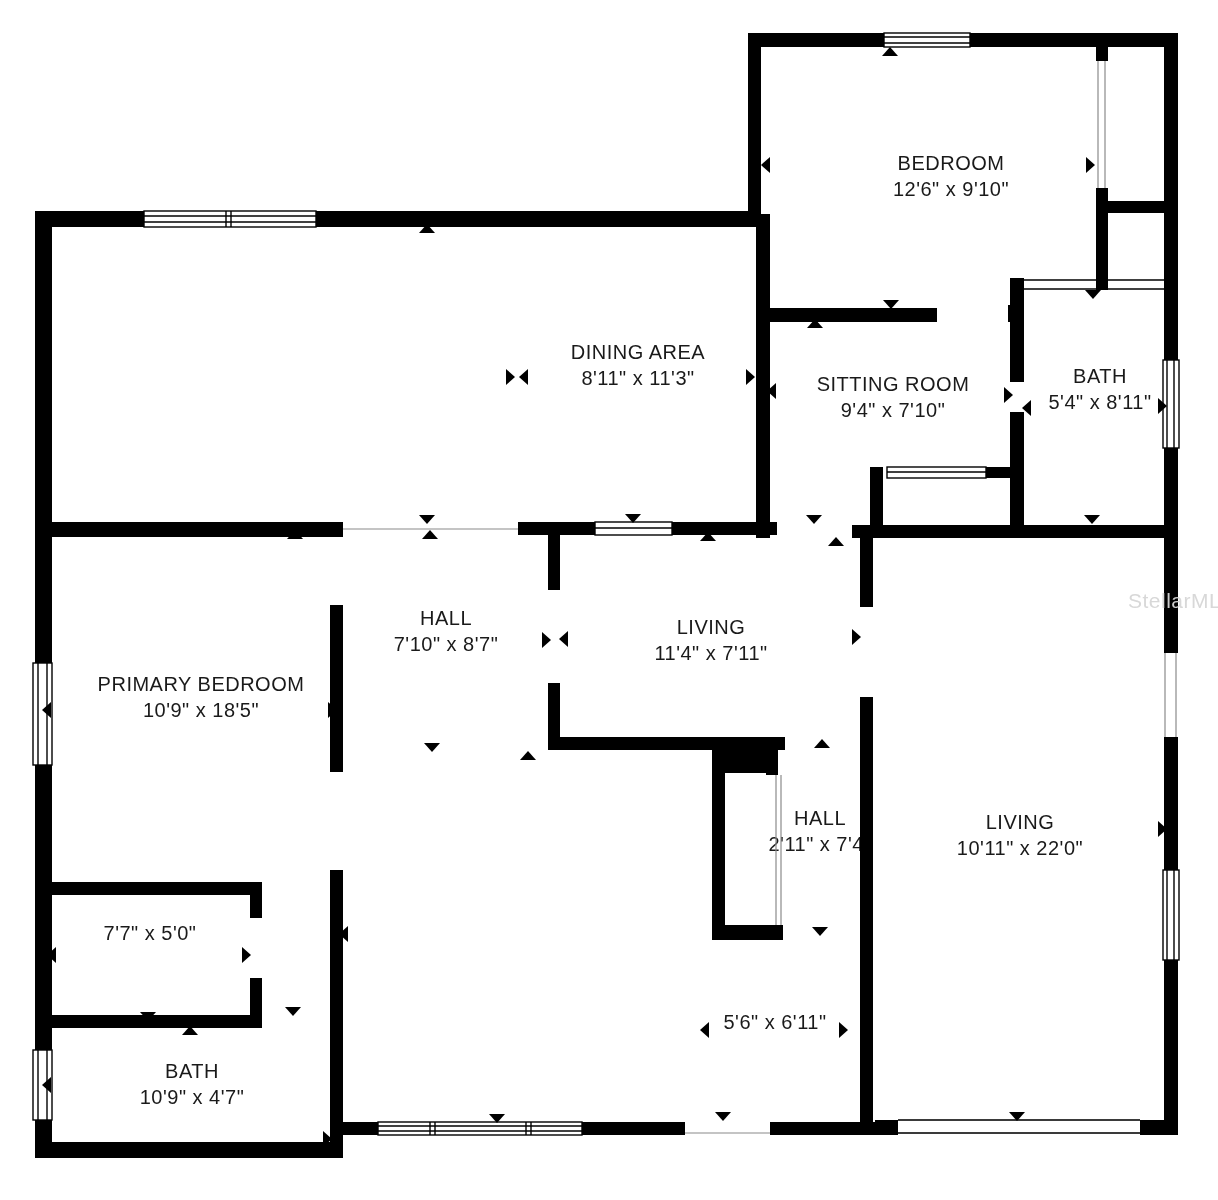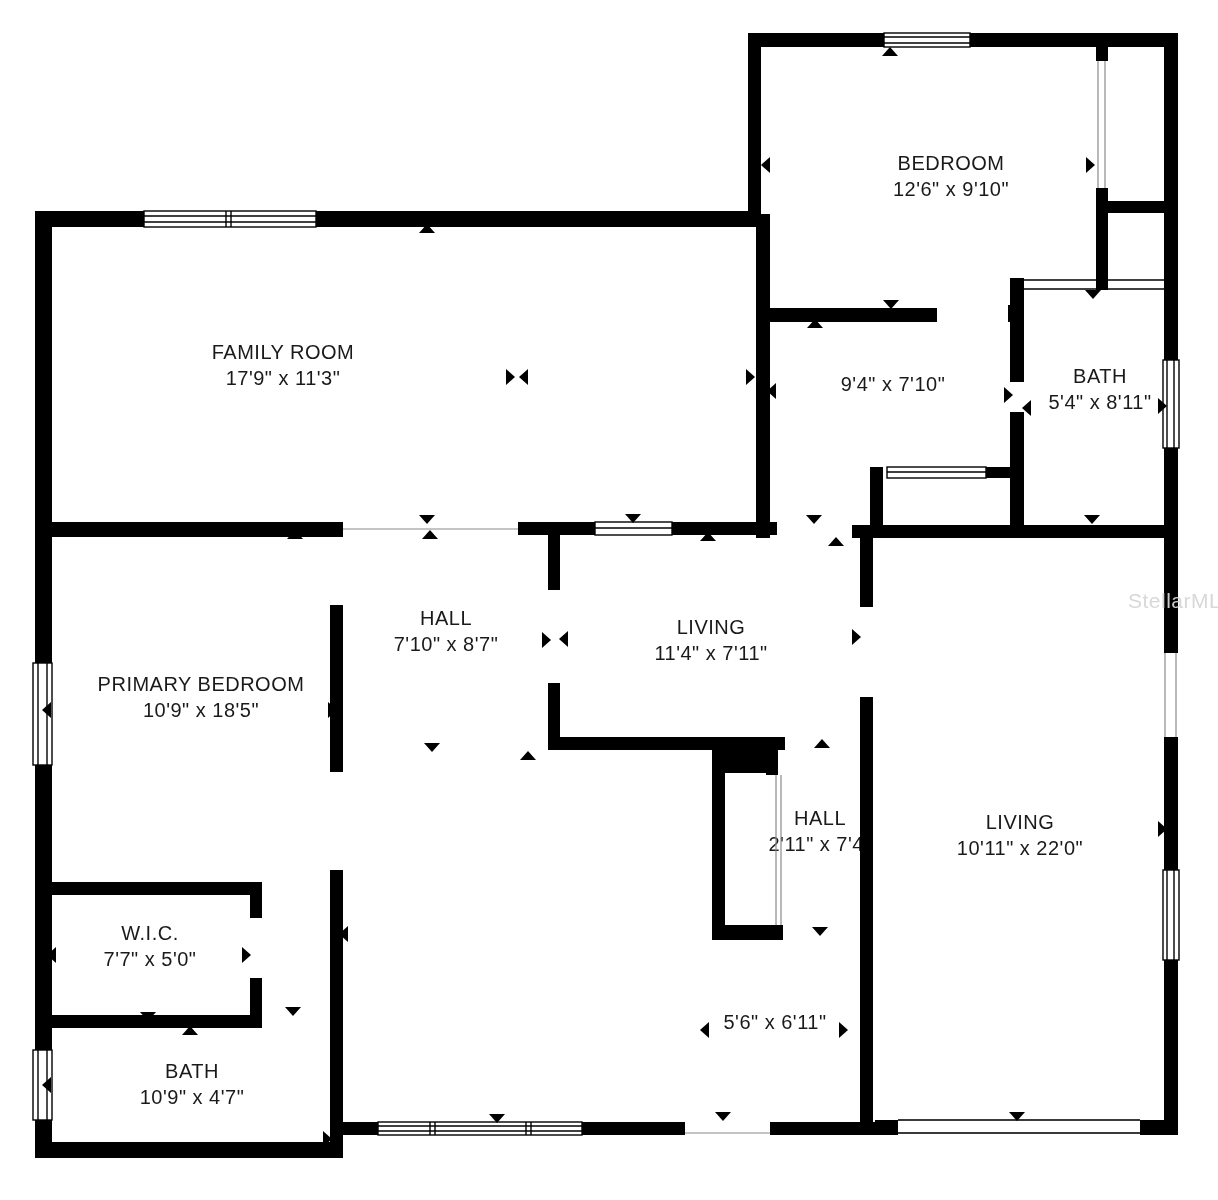--- a/index.html
+++ b/index.html
@@ -12,29 +12,30 @@
              color:#d6d6d6;letter-spacing:.5px;opacity:.95;}
   .room-label{position:absolute;width:300px;text-align:center;color:#1a1a1a;}
   .room-name,.room-dims{font-size:20px;line-height:26px;letter-spacing:.5px;white-space:nowrap;}
 </style>
 </head>
 <body>
 
 <div id="canvas">
 
   <div id="labels" class="layer">
-    <div class="room-label" style="left:133px;top:339px">
-      <div class="room-name">FAMILY ROOM</div>
-      <div class="room-dims">17'9" x 11'3"</div>
+    <div class="room-label" style="left:488px;top:339px">
+      <div class="room-name">DINING AREA</div>
+      <div class="room-dims">8'11" x 11'3"</div>
     </div>
     <div class="room-label" style="left:801px;top:150px">
       <div class="room-name">BEDROOM</div>
       <div class="room-dims">12'6" x 9'10"</div>
     </div>
     <div class="room-label" style="left:743px;top:371px">
+      <div class="room-name">SITTING ROOM</div>
       <div class="room-dims">9'4" x 7'10"</div>
     </div>
     <div class="room-label" style="left:950px;top:363px">
       <div class="room-name">BATH</div>
       <div class="room-dims">5'4" x 8'11"</div>
     </div>
     <div class="room-label" style="left:296px;top:605px">
       <div class="room-name">HALL</div>
       <div class="room-dims">7'10" x 8'7"</div>
     </div>
@@ -48,21 +49,20 @@
     </div>
     <div class="room-label" style="left:870px;top:809px">
       <div class="room-name">LIVING</div>
       <div class="room-dims">10'11" x 22'0"</div>
     </div>
     <div class="room-label" style="left:670px;top:805px">
       <div class="room-name">HALL</div>
       <div class="room-dims">2'11" x 7'4"</div>
     </div>
     <div class="room-label" style="left:0px;top:920px">
-      <div class="room-name">W.I.C.</div>
       <div class="room-dims">7'7" x 5'0"</div>
     </div>
     <div class="room-label" style="left:42px;top:1058px">
       <div class="room-name">BATH</div>
       <div class="room-dims">10'9" x 4'7"</div>
     </div>
     <div class="room-label" style="left:625px;top:1009px">
       <div class="room-dims">5'6" x 6'11"</div>
     </div>
   </div>

